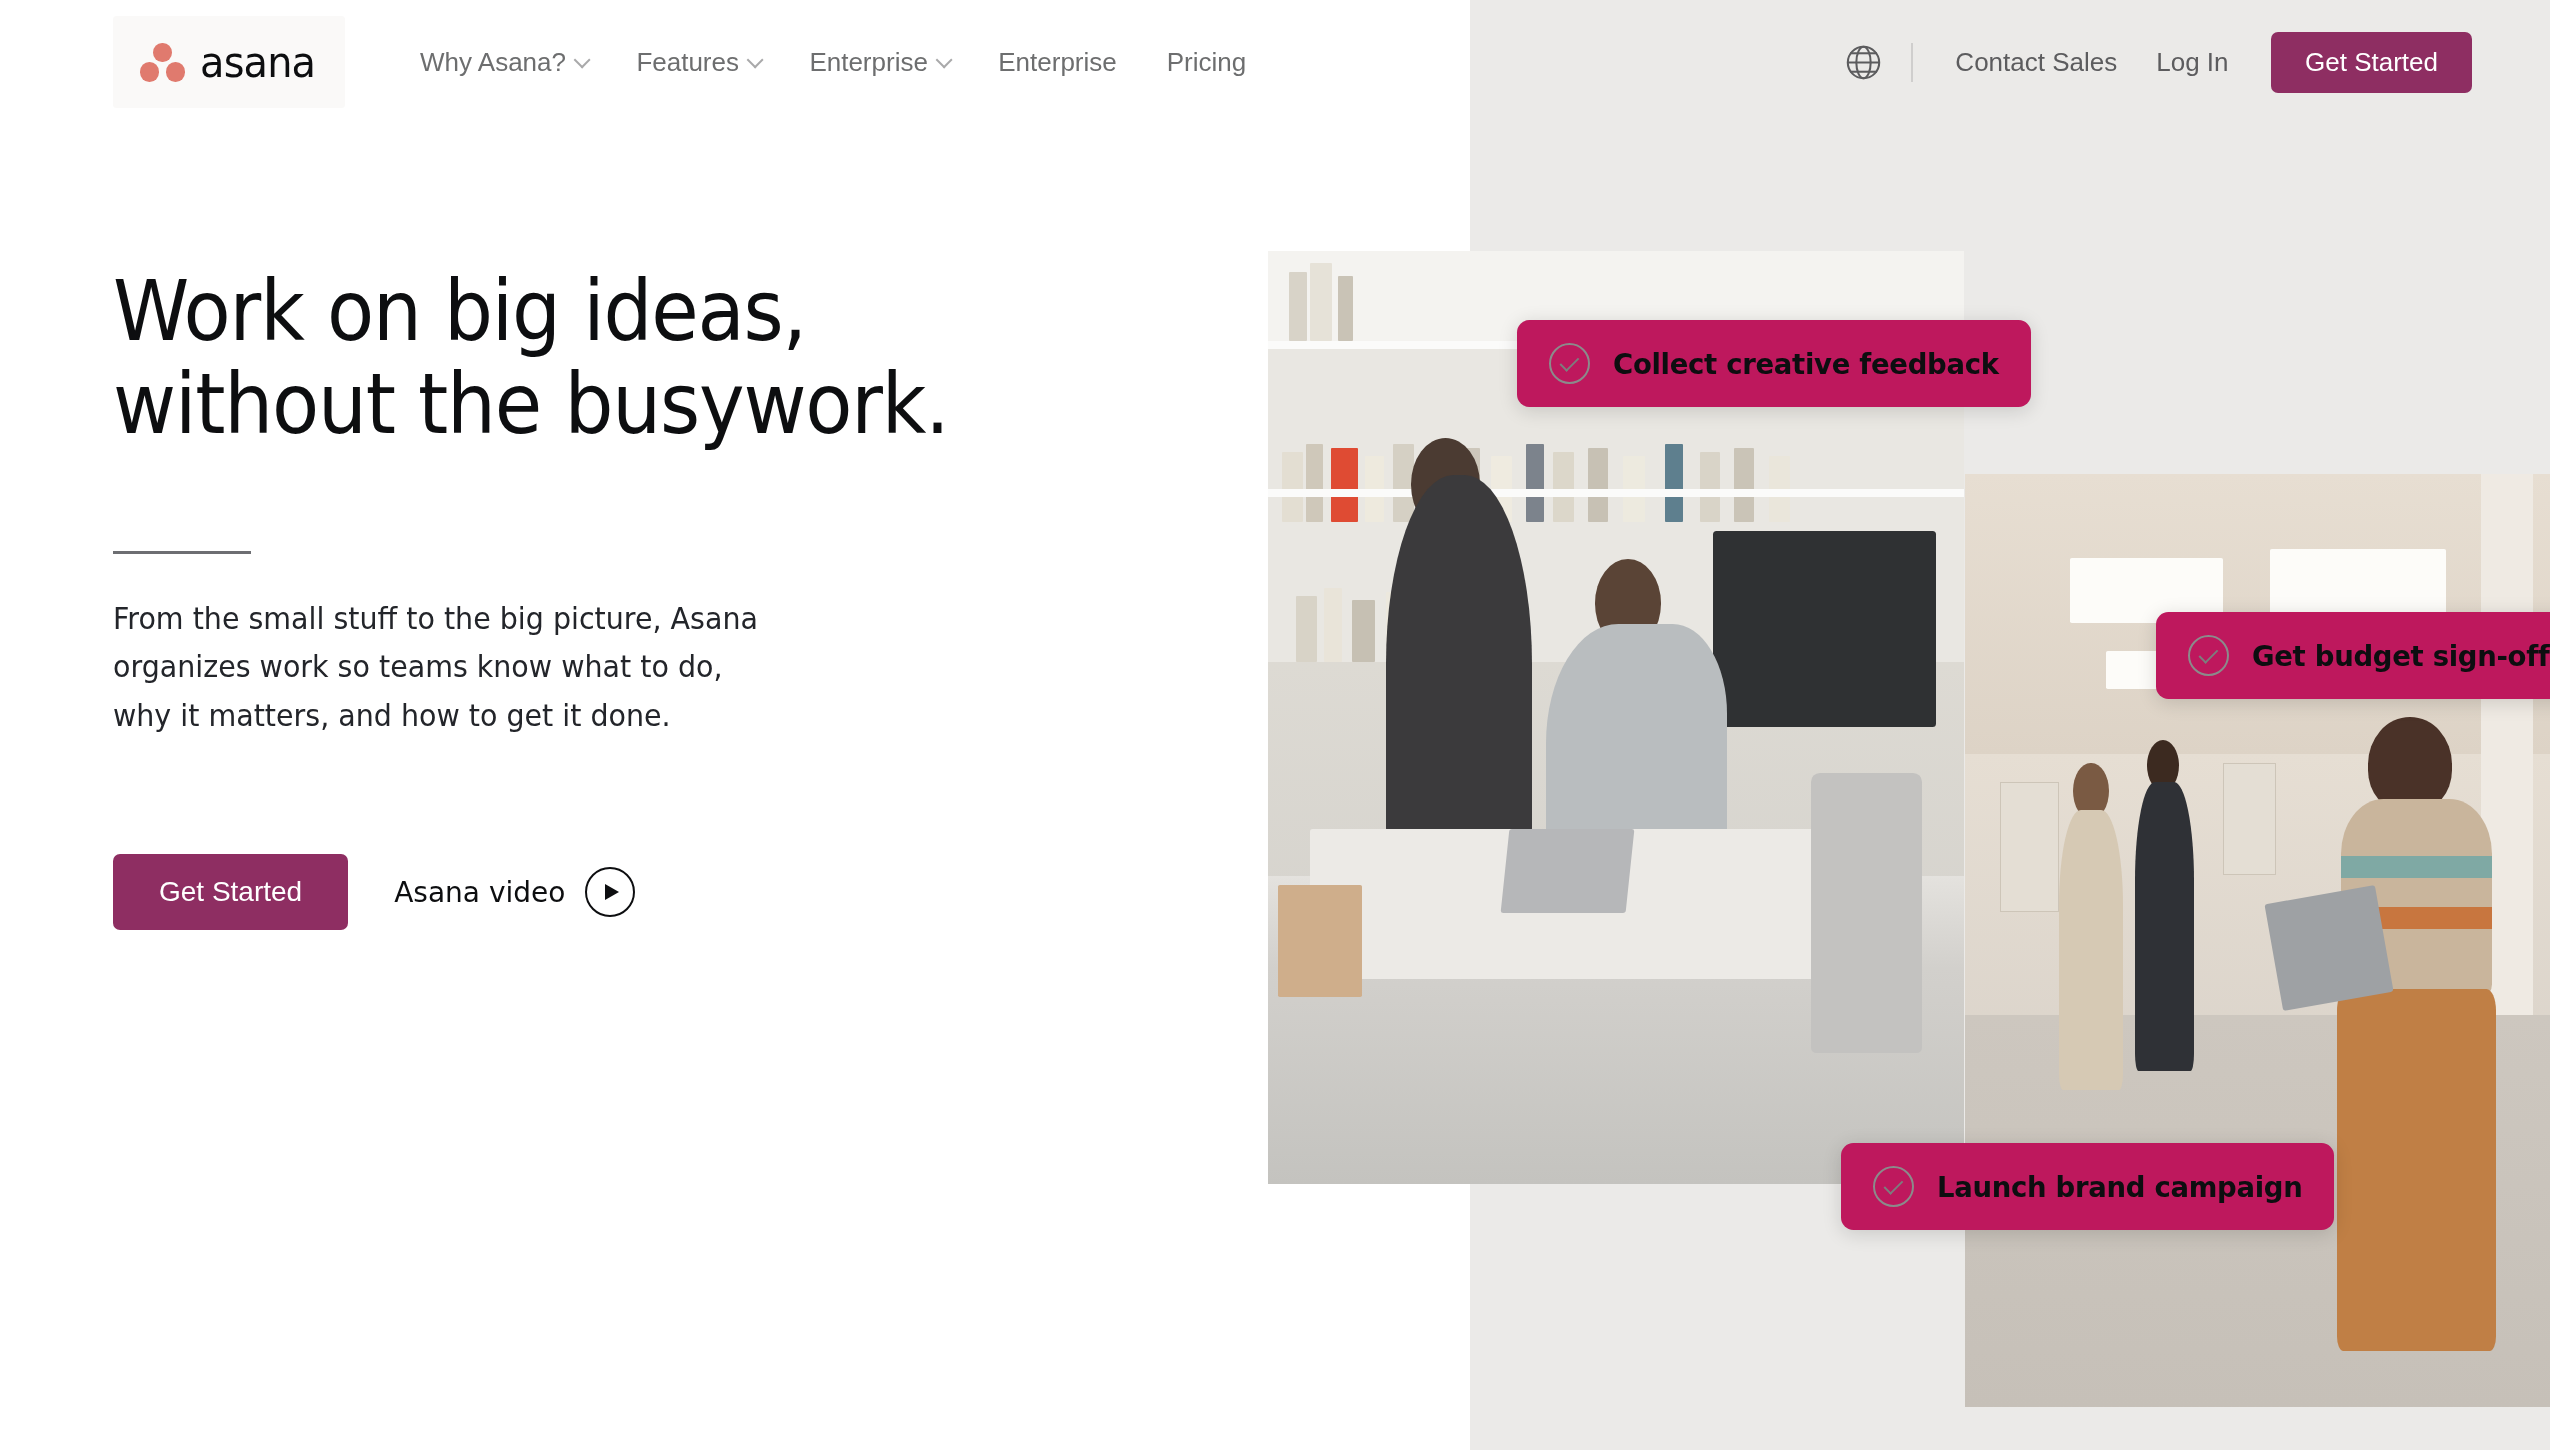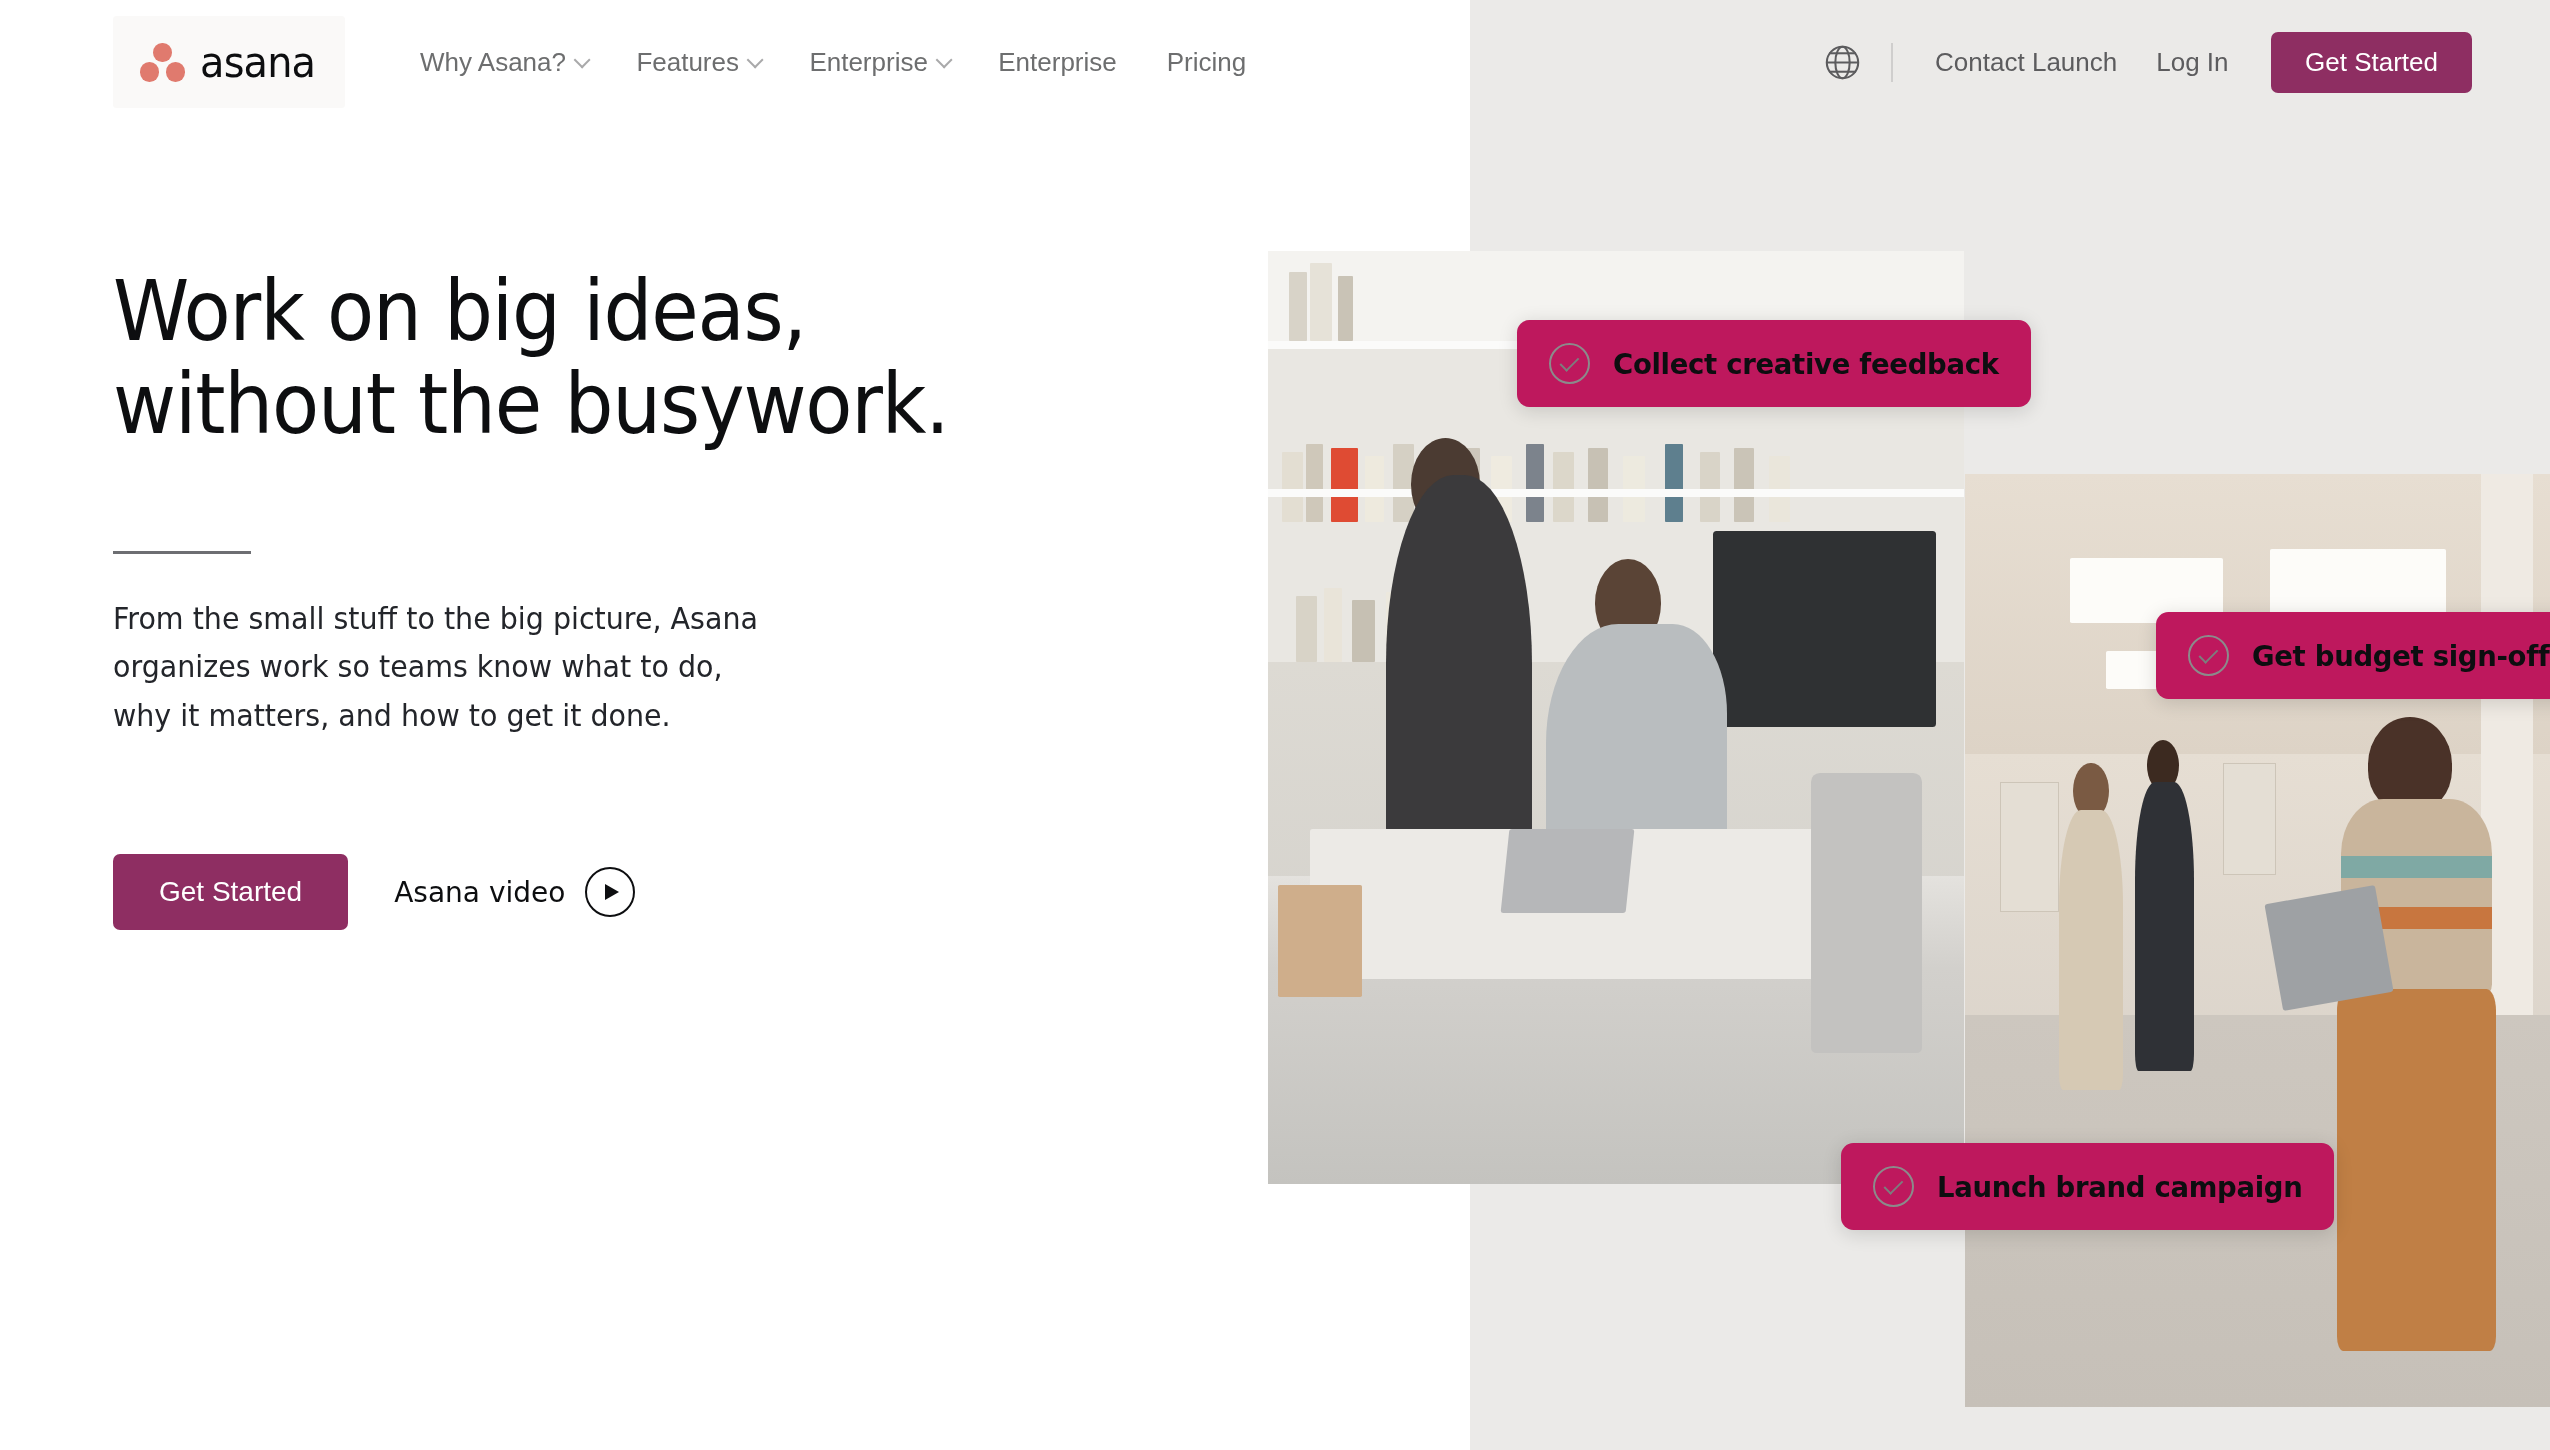--- a/index.html
+++ b/index.html
@@ -241,21 +241,21 @@
       <div class="globe-btn">
         <svg width="41" height="41" viewBox="0 0 24 24" fill="none" stroke="#5c5c5e" stroke-width="1.2">
           <circle cx="12" cy="12" r="9.2"></circle>
           <ellipse cx="12" cy="12" rx="4.2" ry="9.2"></ellipse>
           <line x1="2.8" y1="12" x2="21.2" y2="12"></line>
           <line x1="4.2" y1="6.6" x2="19.8" y2="6.6"></line>
           <line x1="4.2" y1="17.4" x2="19.8" y2="17.4"></line>
         </svg>
       </div>
       <div class="divider-v"></div>
-      <div class="hr-link">Contact Launch</div>
+      <div class="hr-link">Contact Sales</div>
       <div class="hr-link">Log In</div>
       <button class="get-started-top">Get Started</button>
     </div>
   </div>
 
   <div class="hero-left">
     <h1 class="hero-title">
       <span>Work on big ideas,</span><br>
       <span>without the busywork.</span>
     </h1>

